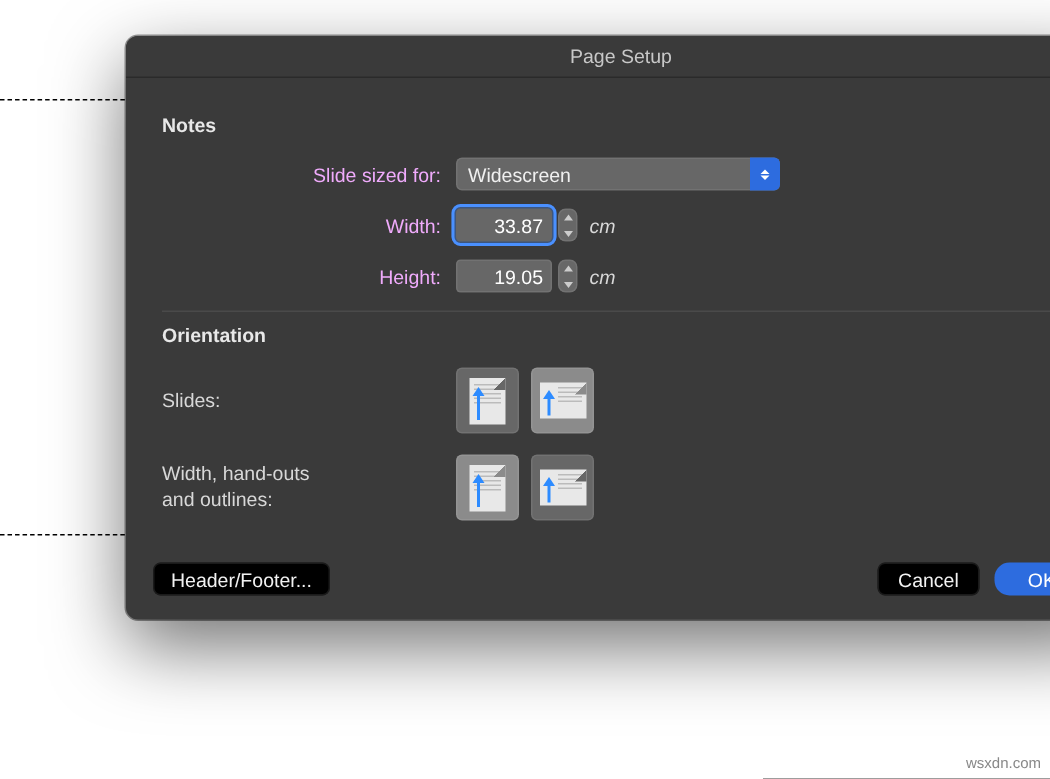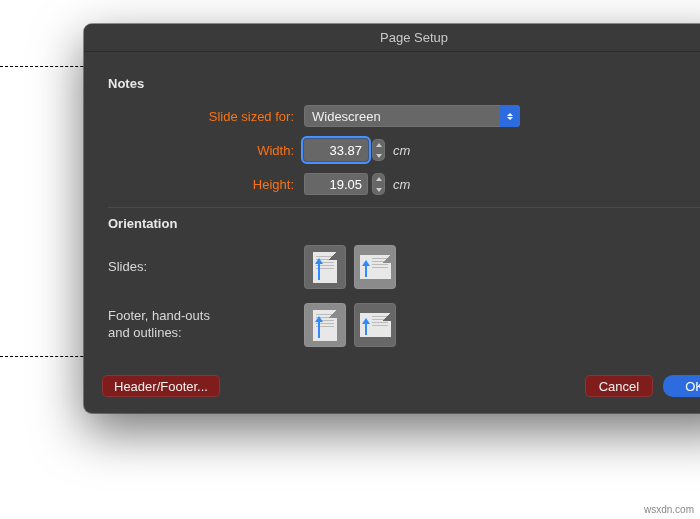--- a/index.html
+++ b/index.html
@@ -62,21 +62,21 @@
   }
   .row {
     display: flex;
     align-items: center;
     margin-bottom: 12px;
   }
   .row .lab {
     width: 196px;
     text-align: right;
     padding-right: 10px;
-    color: #f97316;
+    color: #f0abfc;
   }
   .select {
     position: relative;
     width: 216px;
     height: 22px;
     background: #676767;
     border-radius: 4px;
     display: flex;
     align-items: center;
     padding: 0 8px;
@@ -210,21 +210,21 @@
     display: flex;
     align-items: center;
     padding: 14px 18px 16px 18px;
     gap: 10px;
   }
   .footer .spacer { flex: 1; }
   .btn {
     height: 22px;
     padding: 0 14px;
     border-radius: 5px;
-    background: #7f1d1d;
+    background: #000000;
     color: #f2f2f2;
     font-size: 13px;
     display: flex;
     align-items: center;
     justify-content: center;
     border: none;
     box-shadow: inset 0 0 0 1px rgba(255,255,255,0.1);
     cursor: default;
   }
   .btn.wide { padding: 0 12px; }
@@ -309,21 +309,21 @@
             <div class="arrow-up">
                 <div class="shaft"></div>
                 <div class="head"></div>
               </div>
           </div>
         </div>
       </div>
     </div>
 
     <div class="orient-row">
-      <div class="lab" style="white-space:pre-line">Footer, hand-outs
+      <div class="lab" style="white-space:pre-line">Width, hand-outs
 and outlines:</div>
       <div class="orient-icons">
         <div class="orient-btn selected">
           <div class="page-portrait">
             <div class="lines">
                 <span></span>
                 <span></span>
                 <span></span>
                 <span></span>
                 <span></span>

